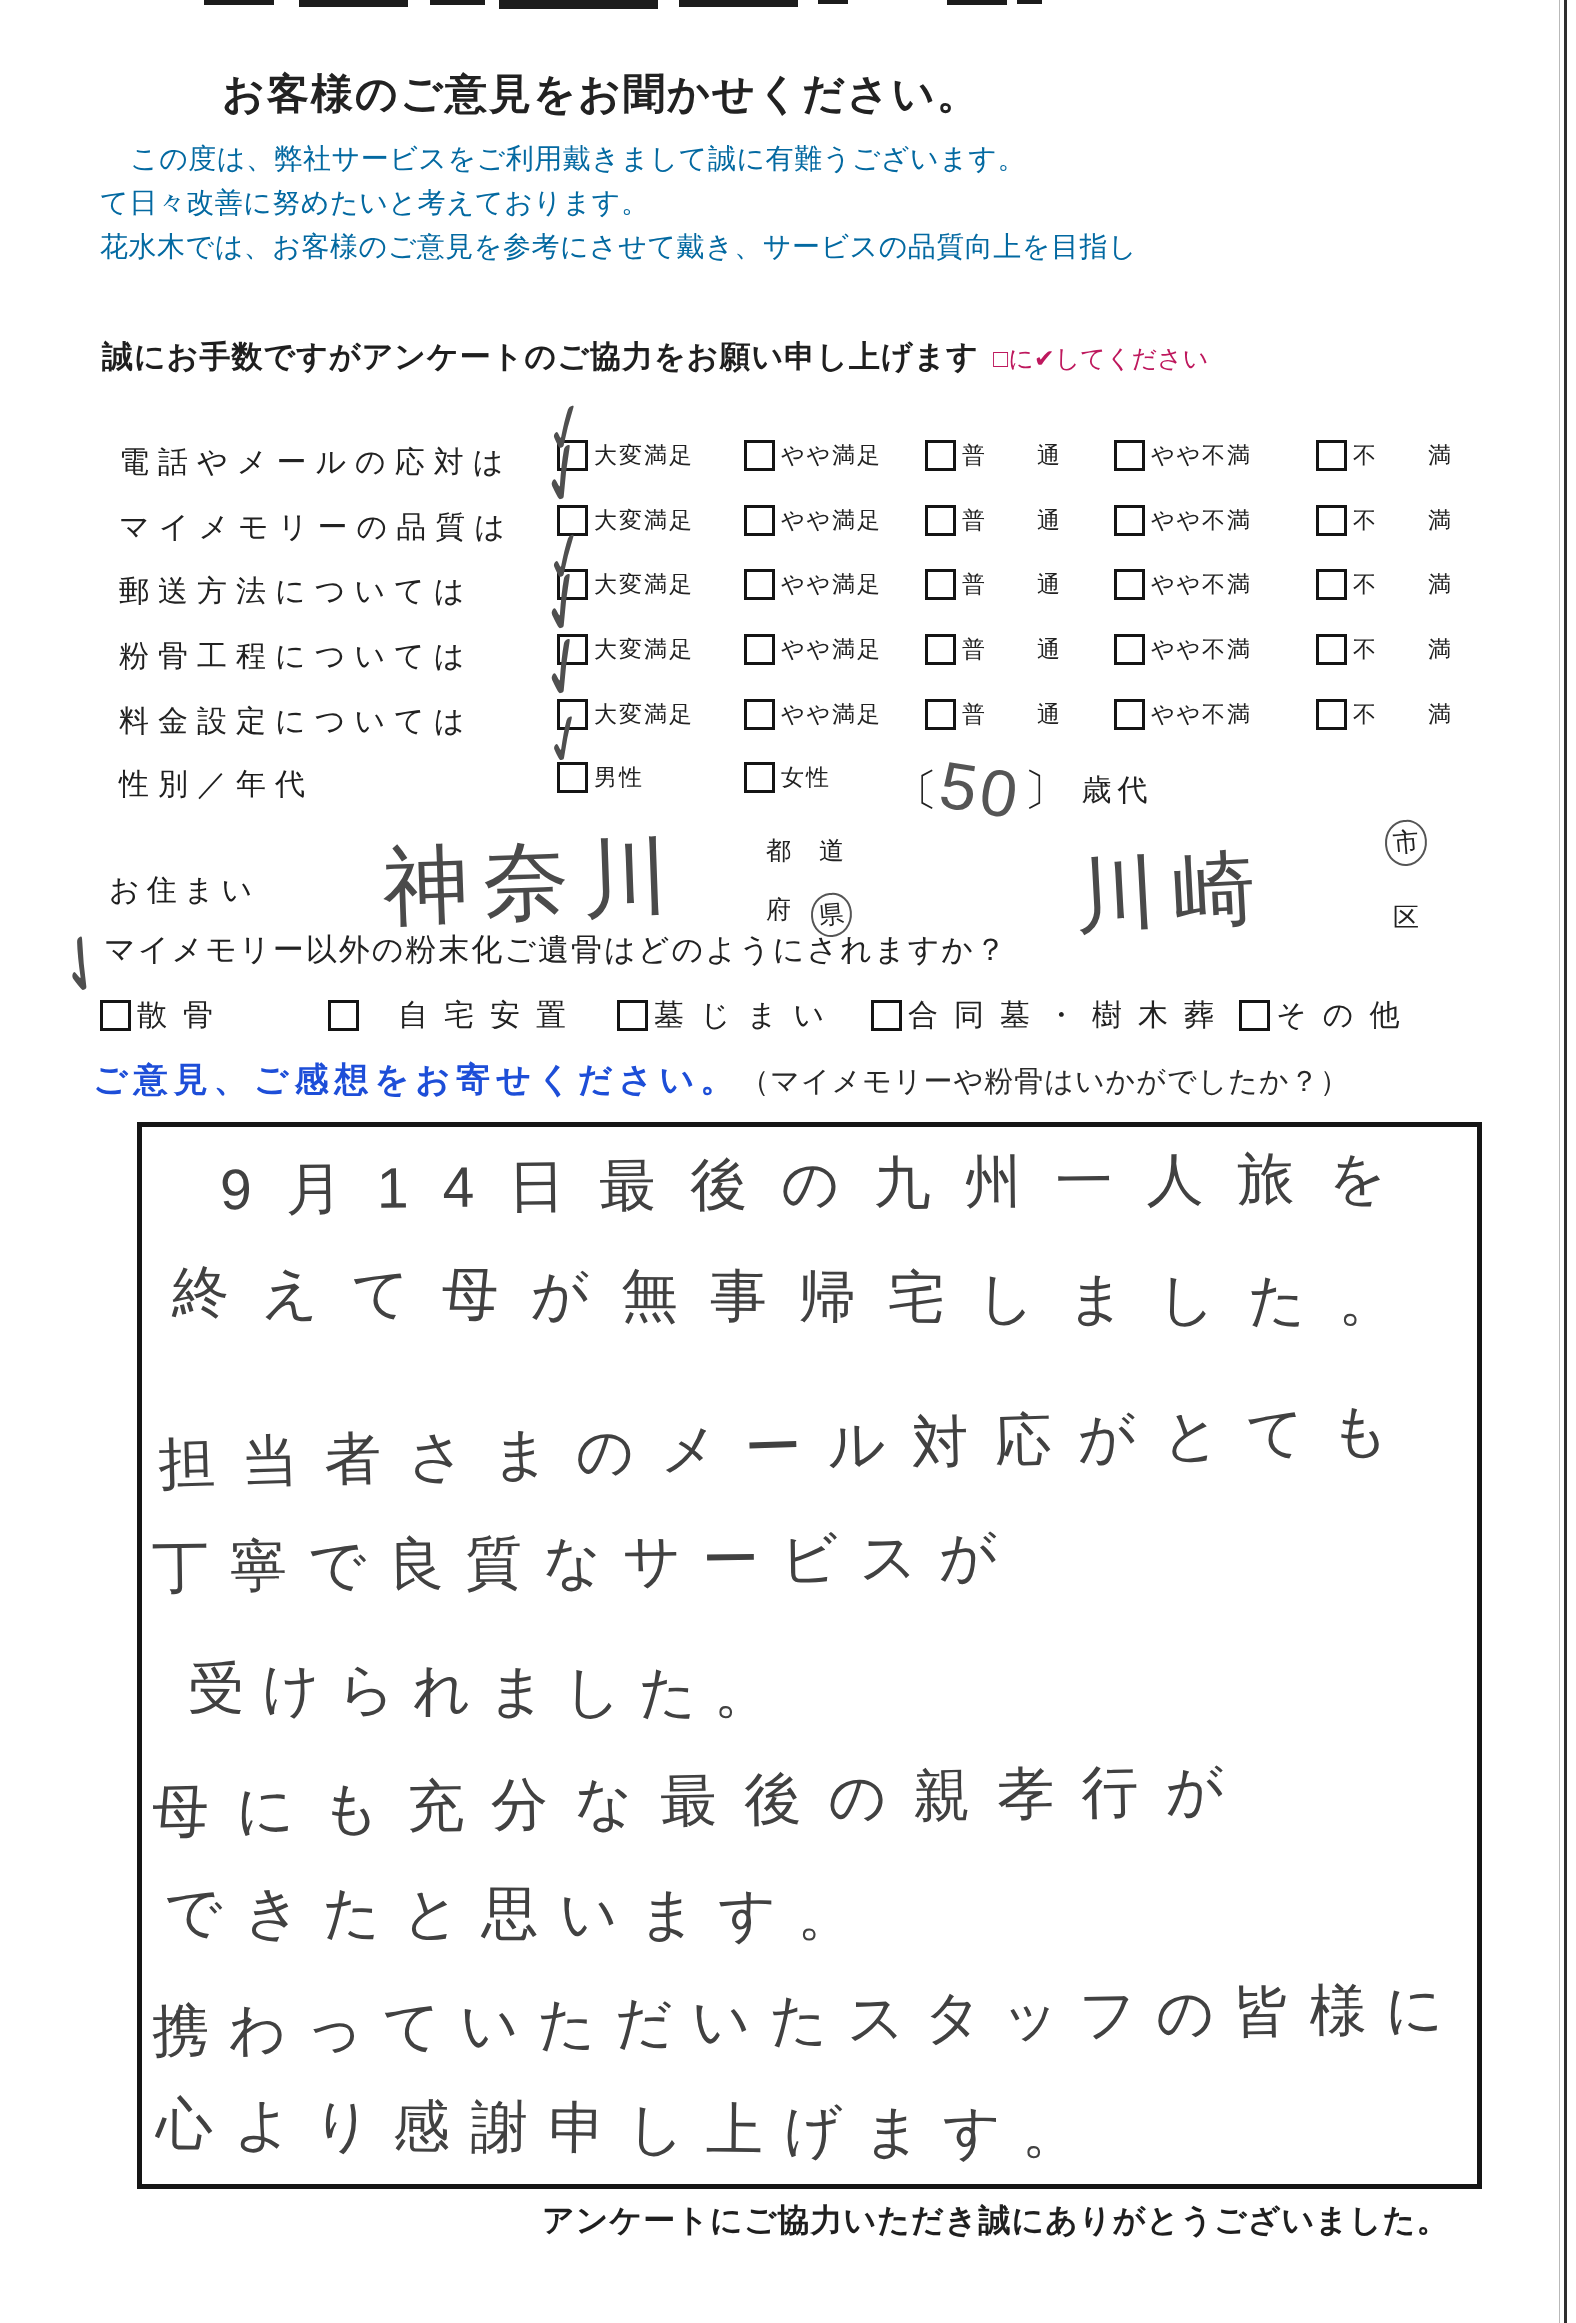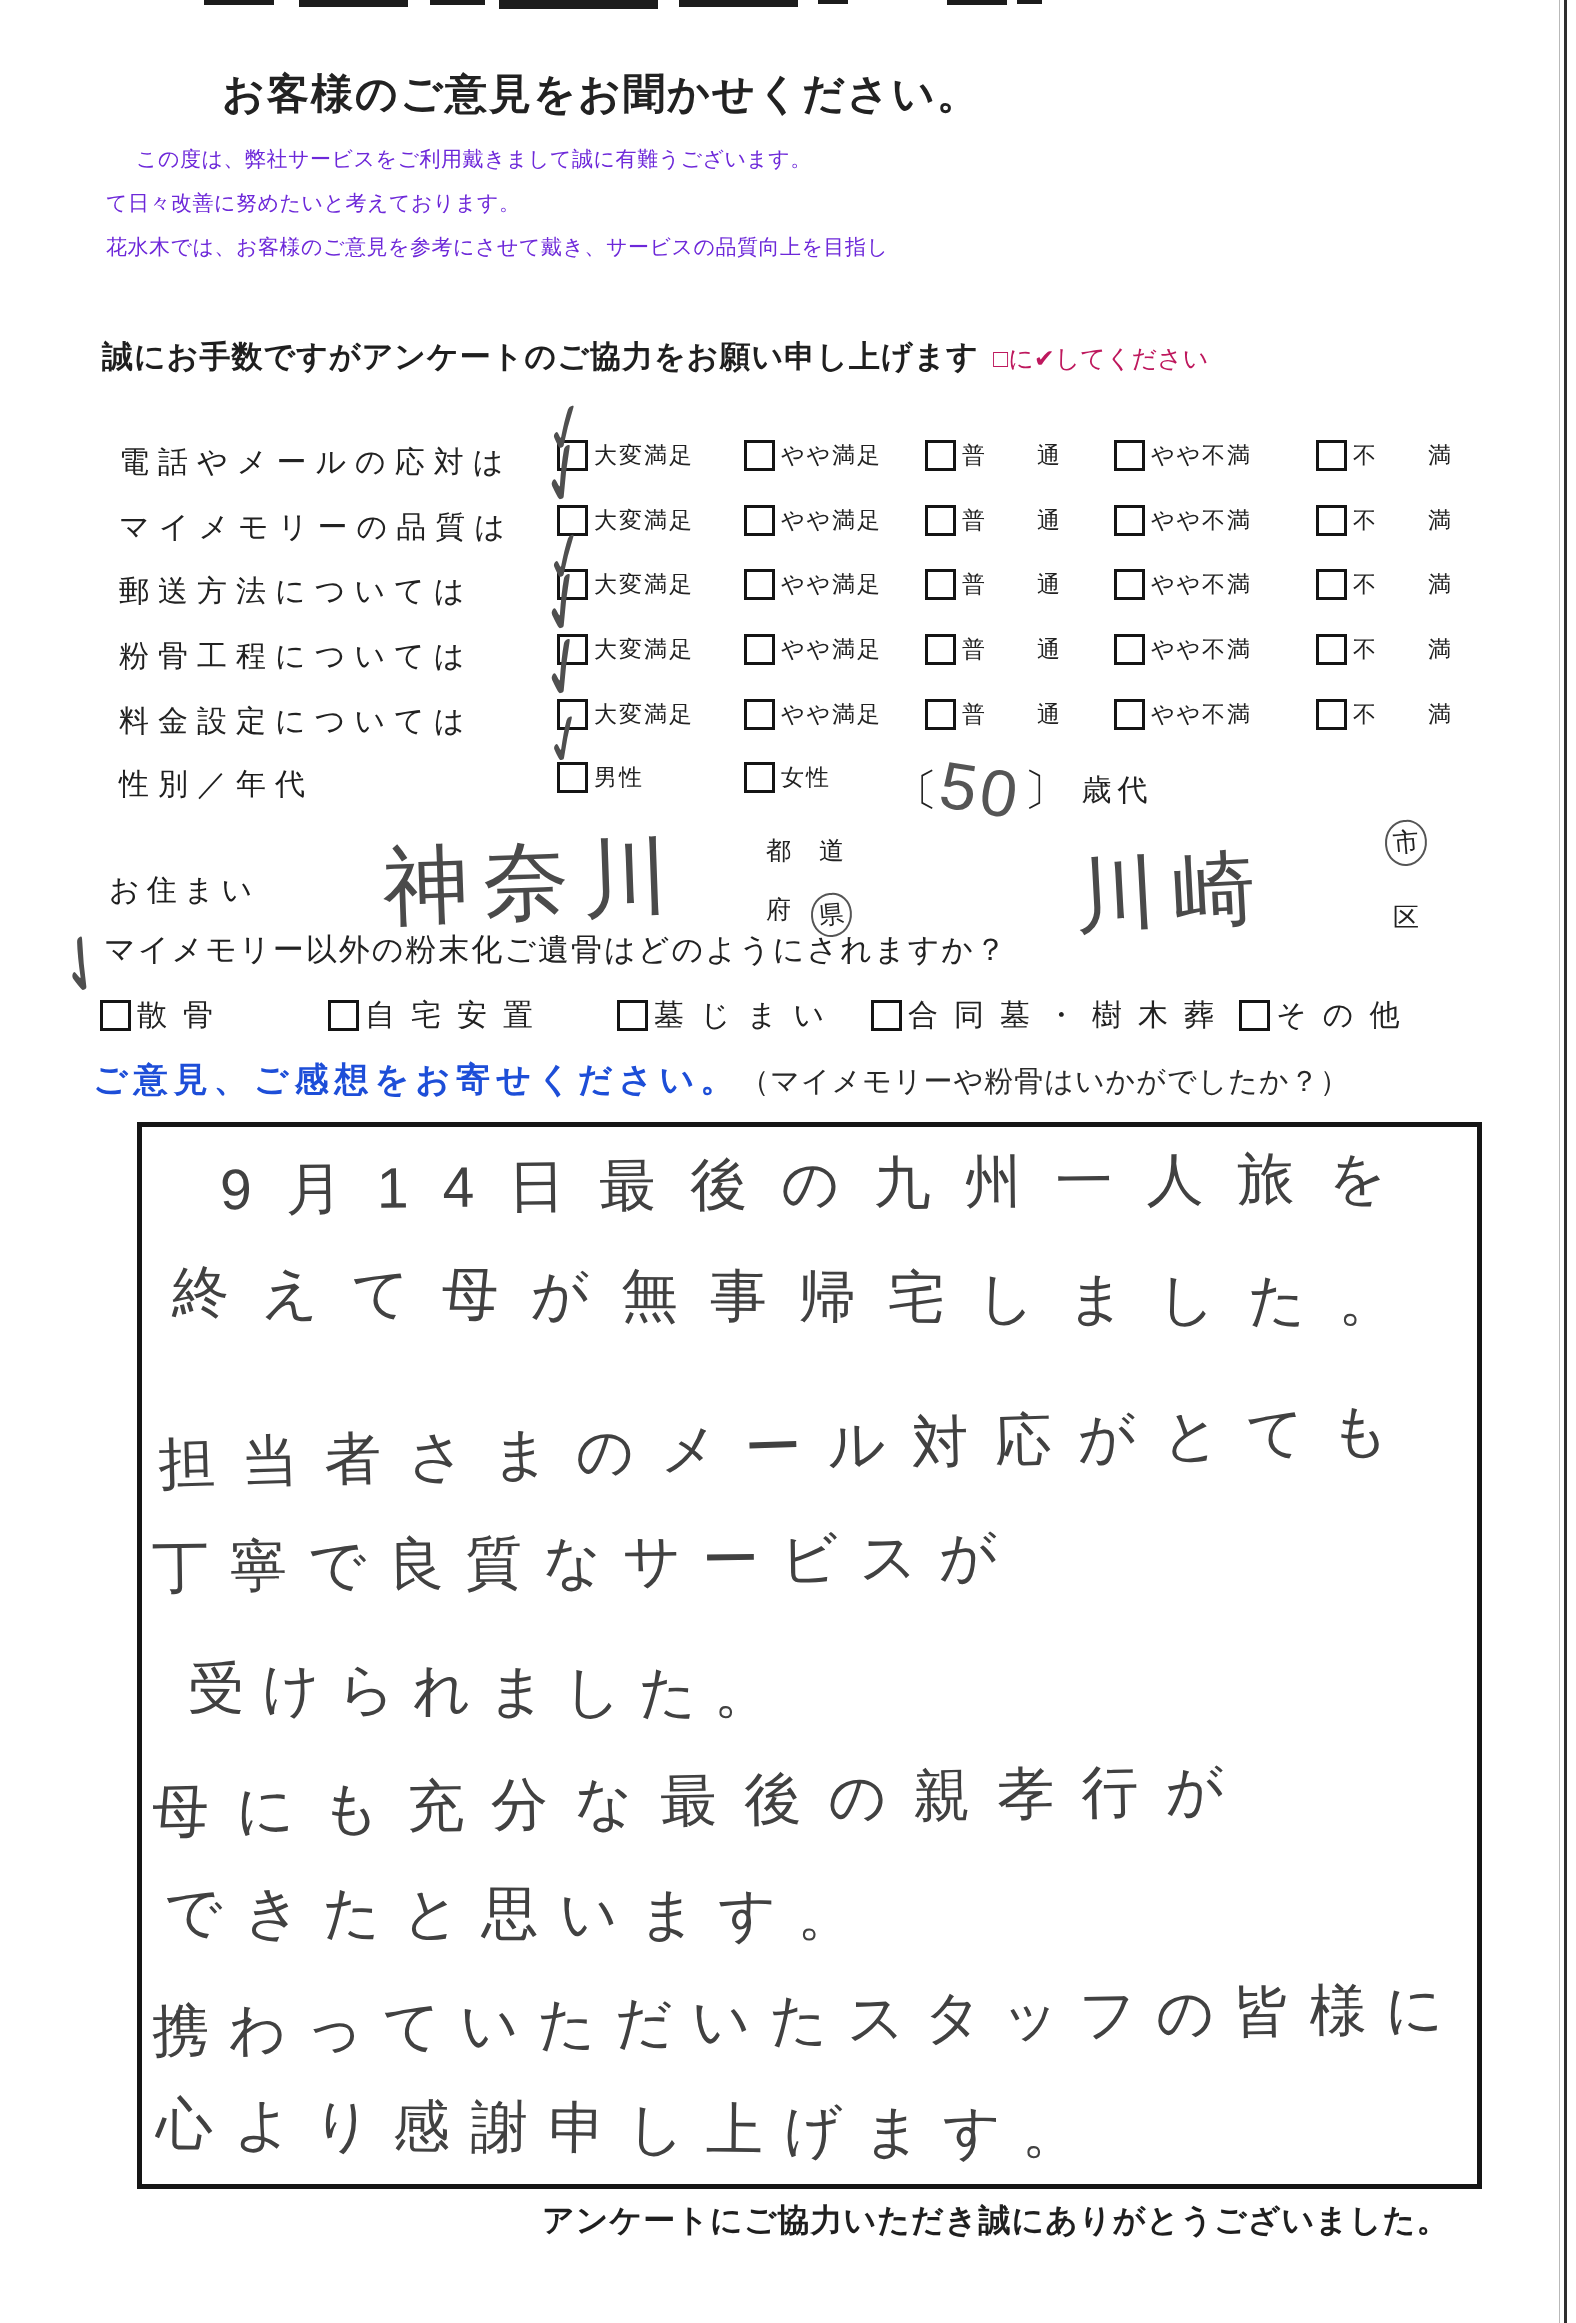--- a/index.html
+++ b/index.html
@@ -16,21 +16,21 @@
   .artifact{position:absolute;background:#1c1c1c;}
   .scan-line-right{position:absolute;top:0;left:1564px;width:3px;height:2323px;background:#2e2e2e;}
   .scan-line-right2{position:absolute;top:0;left:1559px;width:1px;height:2323px;background:#b9b9b9;}
 
   
   .title{
     position:absolute;top:66px;left:222px;
     font-size:42px;font-weight:700;letter-spacing:2px;color:#222;
   }
   .intro{position:absolute;top:137px;left:100px;width:1095px;
-    font-size:21px;line-height:44px;color:#6d28d9;letter-spacing:0.5px;margin-left:6px;}
+    font-size:28px;line-height:44px;color:#0369a1;letter-spacing:0.5px;}
   .intro .l1{text-indent:30px;}
   .request{position:absolute;top:336px;left:102px;white-space:nowrap;}
   .request .main{font-size:31px;font-weight:700;letter-spacing:1px;color:#1f1f1f;}
   .request .note{font-size:25px;font-weight:400;margin-left:14px;color:#be185d;}
 
   
   .survey-row{position:absolute;left:0;width:1576px;height:64px;}
   .survey-row .rlabel{
     position:absolute;left:119px;top:14px;
     font-size:30px;letter-spacing:9px;color:#222;white-space:nowrap;
@@ -78,21 +78,21 @@
     display:inline-block;border:2.5px solid #555;
     border-radius:52% 48% 55% 50%;padding:3px 6px 4px 6px;
     transform:rotate(-5deg);
   }
 
   
   .remains-q{position:absolute;top:929px;left:104px;font-size:31px;letter-spacing:2px;color:#222;}
   .remains-row{position:absolute;top:987px;left:0;width:1576px;height:56px;}
   .remains-row .opt{top:8px;}
   .remains-row .olabel{font-size:30px;letter-spacing:16px;}
-  .r100{left:100px;} .r330{left:328px;} .r620{left:617px;} .r875{left:871px;} .r1245{left:1239px;}
+  .r100{left:100px;} .r330{left:328px;gap:33px;} .r620{left:617px;} .r875{left:871px;} .r1245{left:1239px;}
 
   
   .prompt-line{position:absolute;top:1057px;left:93px;white-space:nowrap;}
   .prompt-line .main{font-size:34px;font-weight:700;letter-spacing:6px;color:#1d4ed8;}
   .prompt-line .paren{font-size:29px;font-weight:400;letter-spacing:1px;color:#2a2a2a;}
   .comment-box{
     position:absolute;left:137px;top:1122px;width:1345px;height:1067px;
     border:5px solid #151515;box-sizing:border-box;overflow:visible;
   }
   .hw-line{

